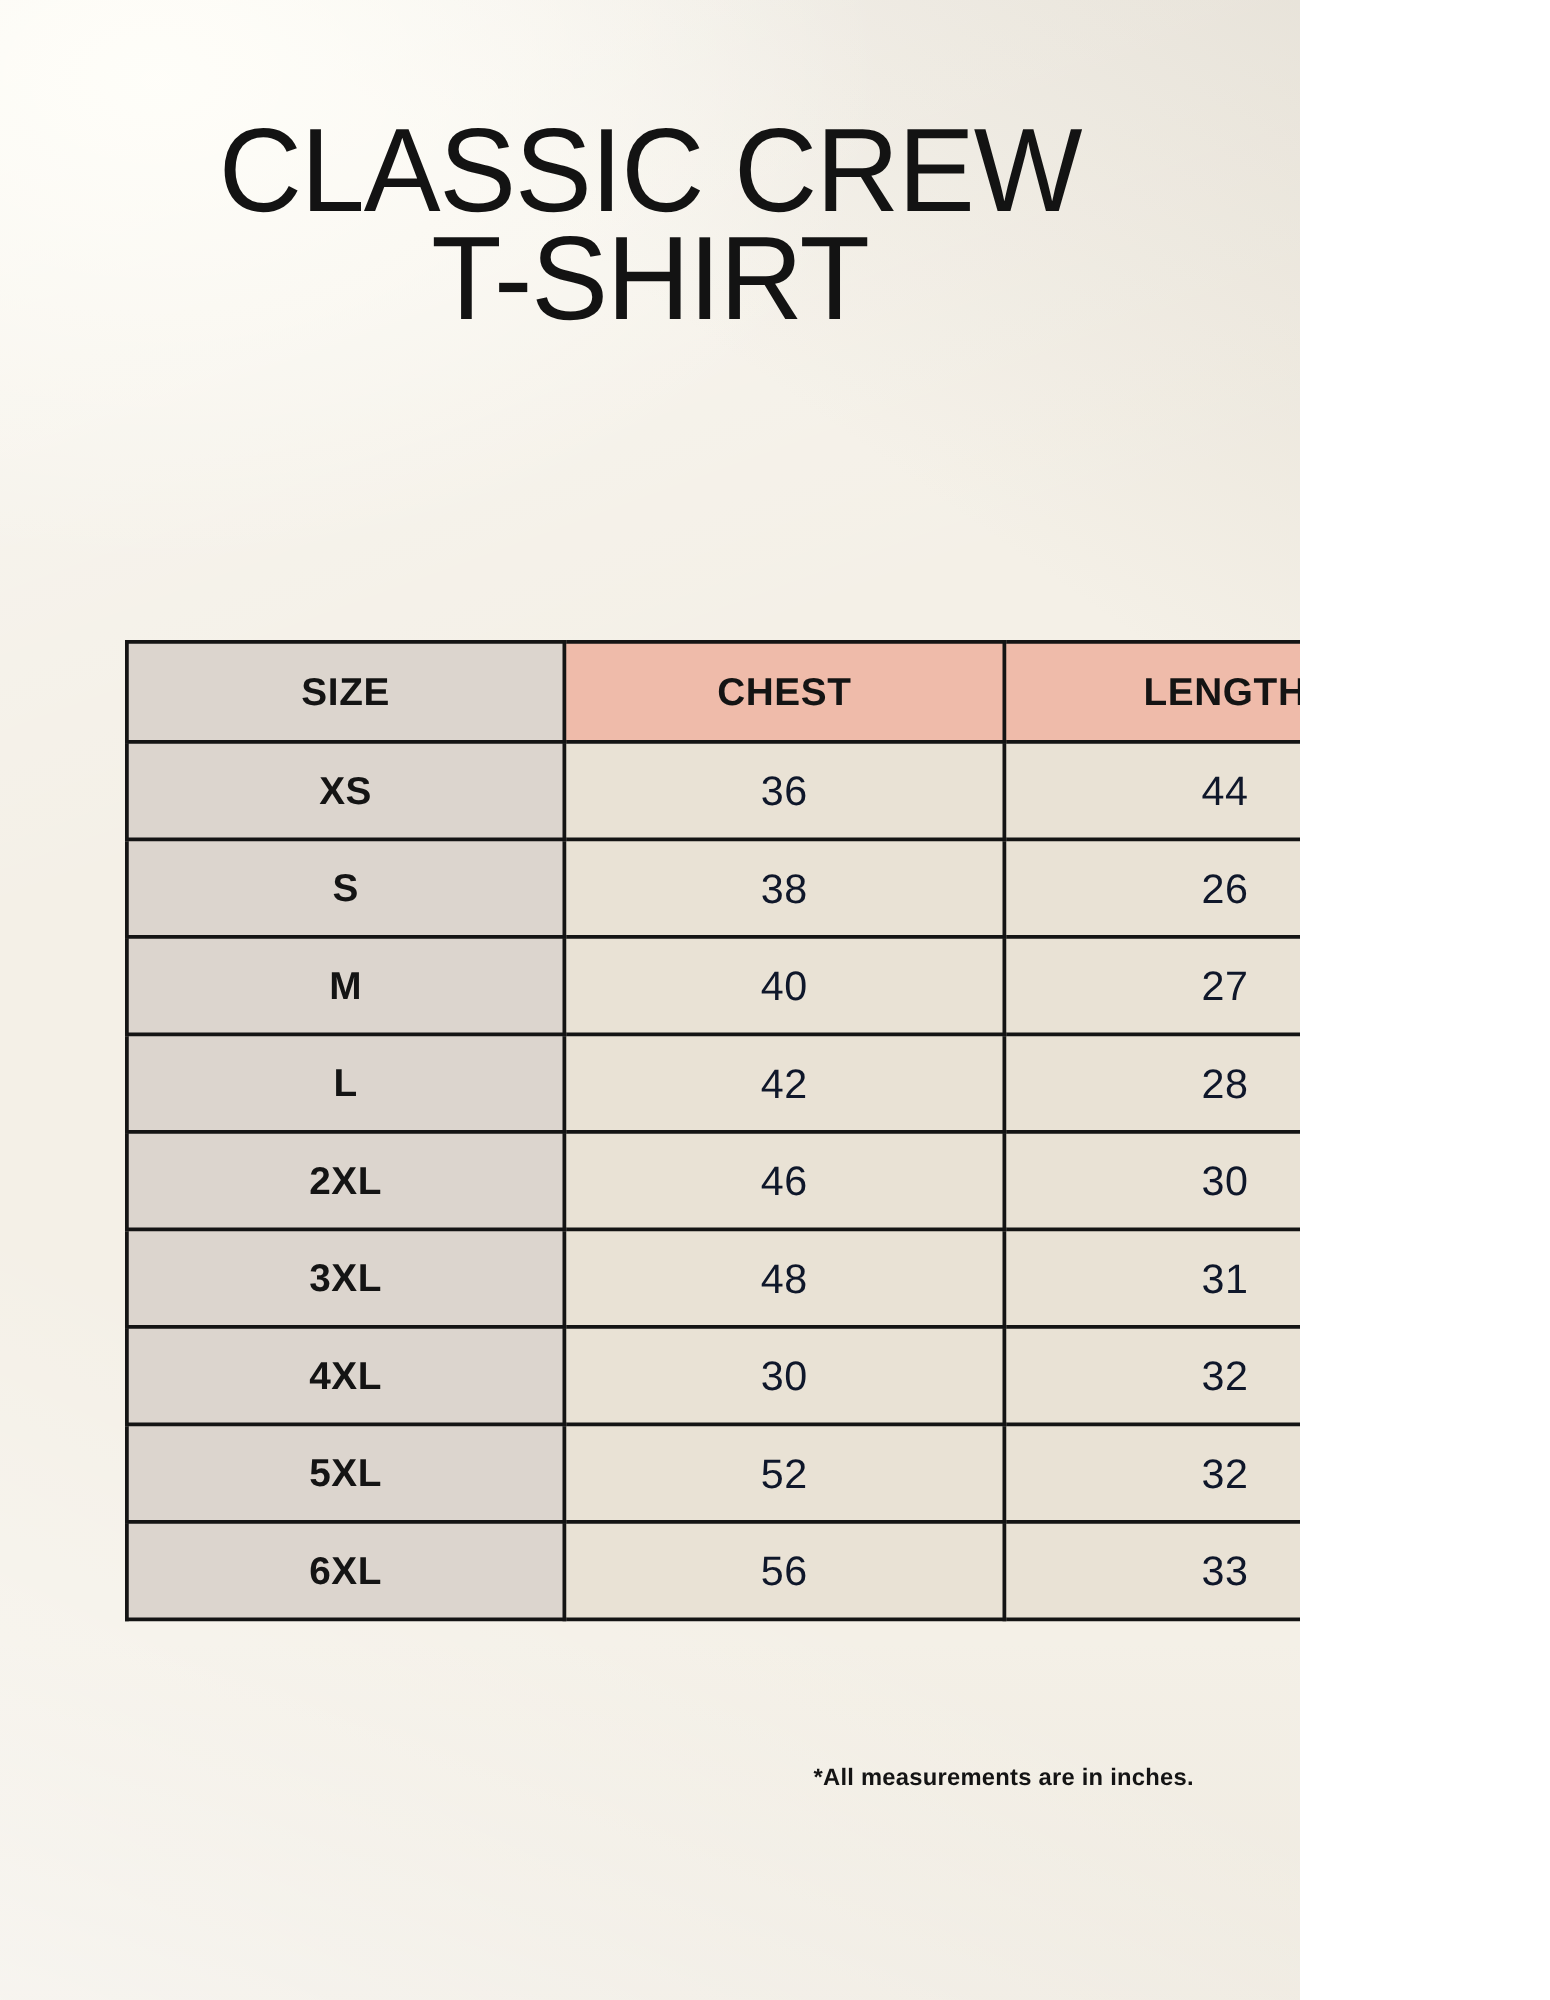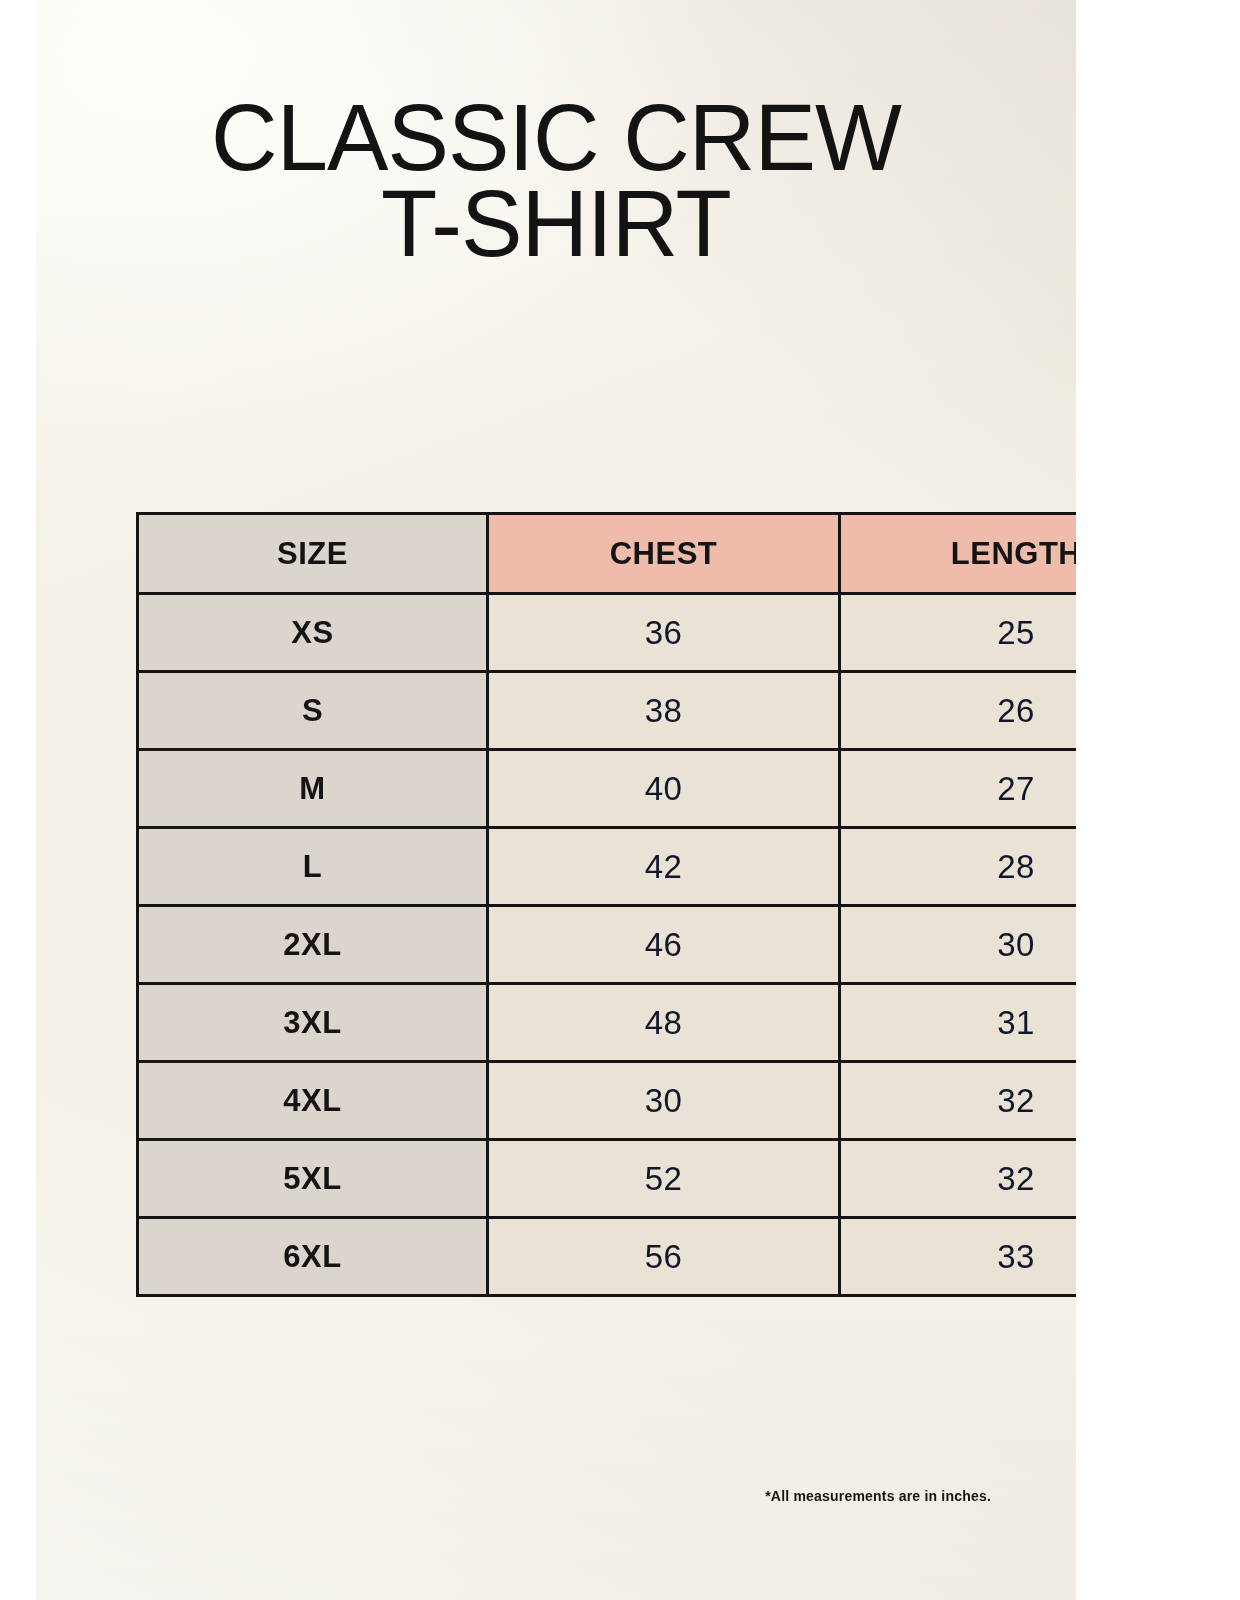--- a/index.html
+++ b/index.html
@@ -12,21 +12,20 @@
     height: 1600px;
     overflow: hidden;
     color: #141414;
     background-color: #f4f0e7;
     background-image:
       radial-gradient(900px 600px at 12% 4%, rgba(255,254,249,0.95), rgba(255,254,249,0) 65%),
       linear-gradient(215deg, rgba(182,172,154,0.22) 0%, rgba(182,172,154,0) 26%),
       linear-gradient(160deg, rgba(255,255,255,0.45) 0%, rgba(255,255,255,0) 38%),
       linear-gradient(25deg, rgba(255,255,255,0.5) 0%, rgba(255,255,255,0) 30%),
       linear-gradient(0deg, rgba(205,196,180,0.14) 0%, rgba(205,196,180,0) 18%);
-    margin-left: 36px;
   }
 
   .title {
     position: absolute;
     top: 94px;
     left: 0;
     width: 100%;
     text-align: center;
     font-size: 95px;
     line-height: 86px;
@@ -92,23 +91,23 @@
   .size-table tbody td {
     background: #e9e2d5;
     font-size: 33px;
     font-weight: 400;
     letter-spacing: 0.5px;
     color: #0f172a;
   }
 
   .footnote {
     position: absolute;
-    top: 1488px;
+    top: 1412px;
     right: 85px;
-    font-size: 14px;
+    font-size: 19px;
     font-weight: 700;
     letter-spacing: 0.2px;
     color: #141414;
     text-align: left;
   }
 </style>
 </head>
 <body>
 
 <div class="page">
@@ -129,21 +128,21 @@
       <tr>
         <th class="col-size">SIZE</th>
         <th class="col-measure">CHEST</th>
         <th class="col-measure">LENGTH</th>
       </tr>
     </thead>
     <tbody>
       <tr>
         <th>XS</th>
         <td>36</td>
-        <td>25</td>
+        <td>44</td>
       </tr>
       <tr>
         <th>S</th>
         <td>38</td>
         <td>26</td>
       </tr>
       <tr>
         <th>M</th>
         <td>40</td>
         <td>27</td>

